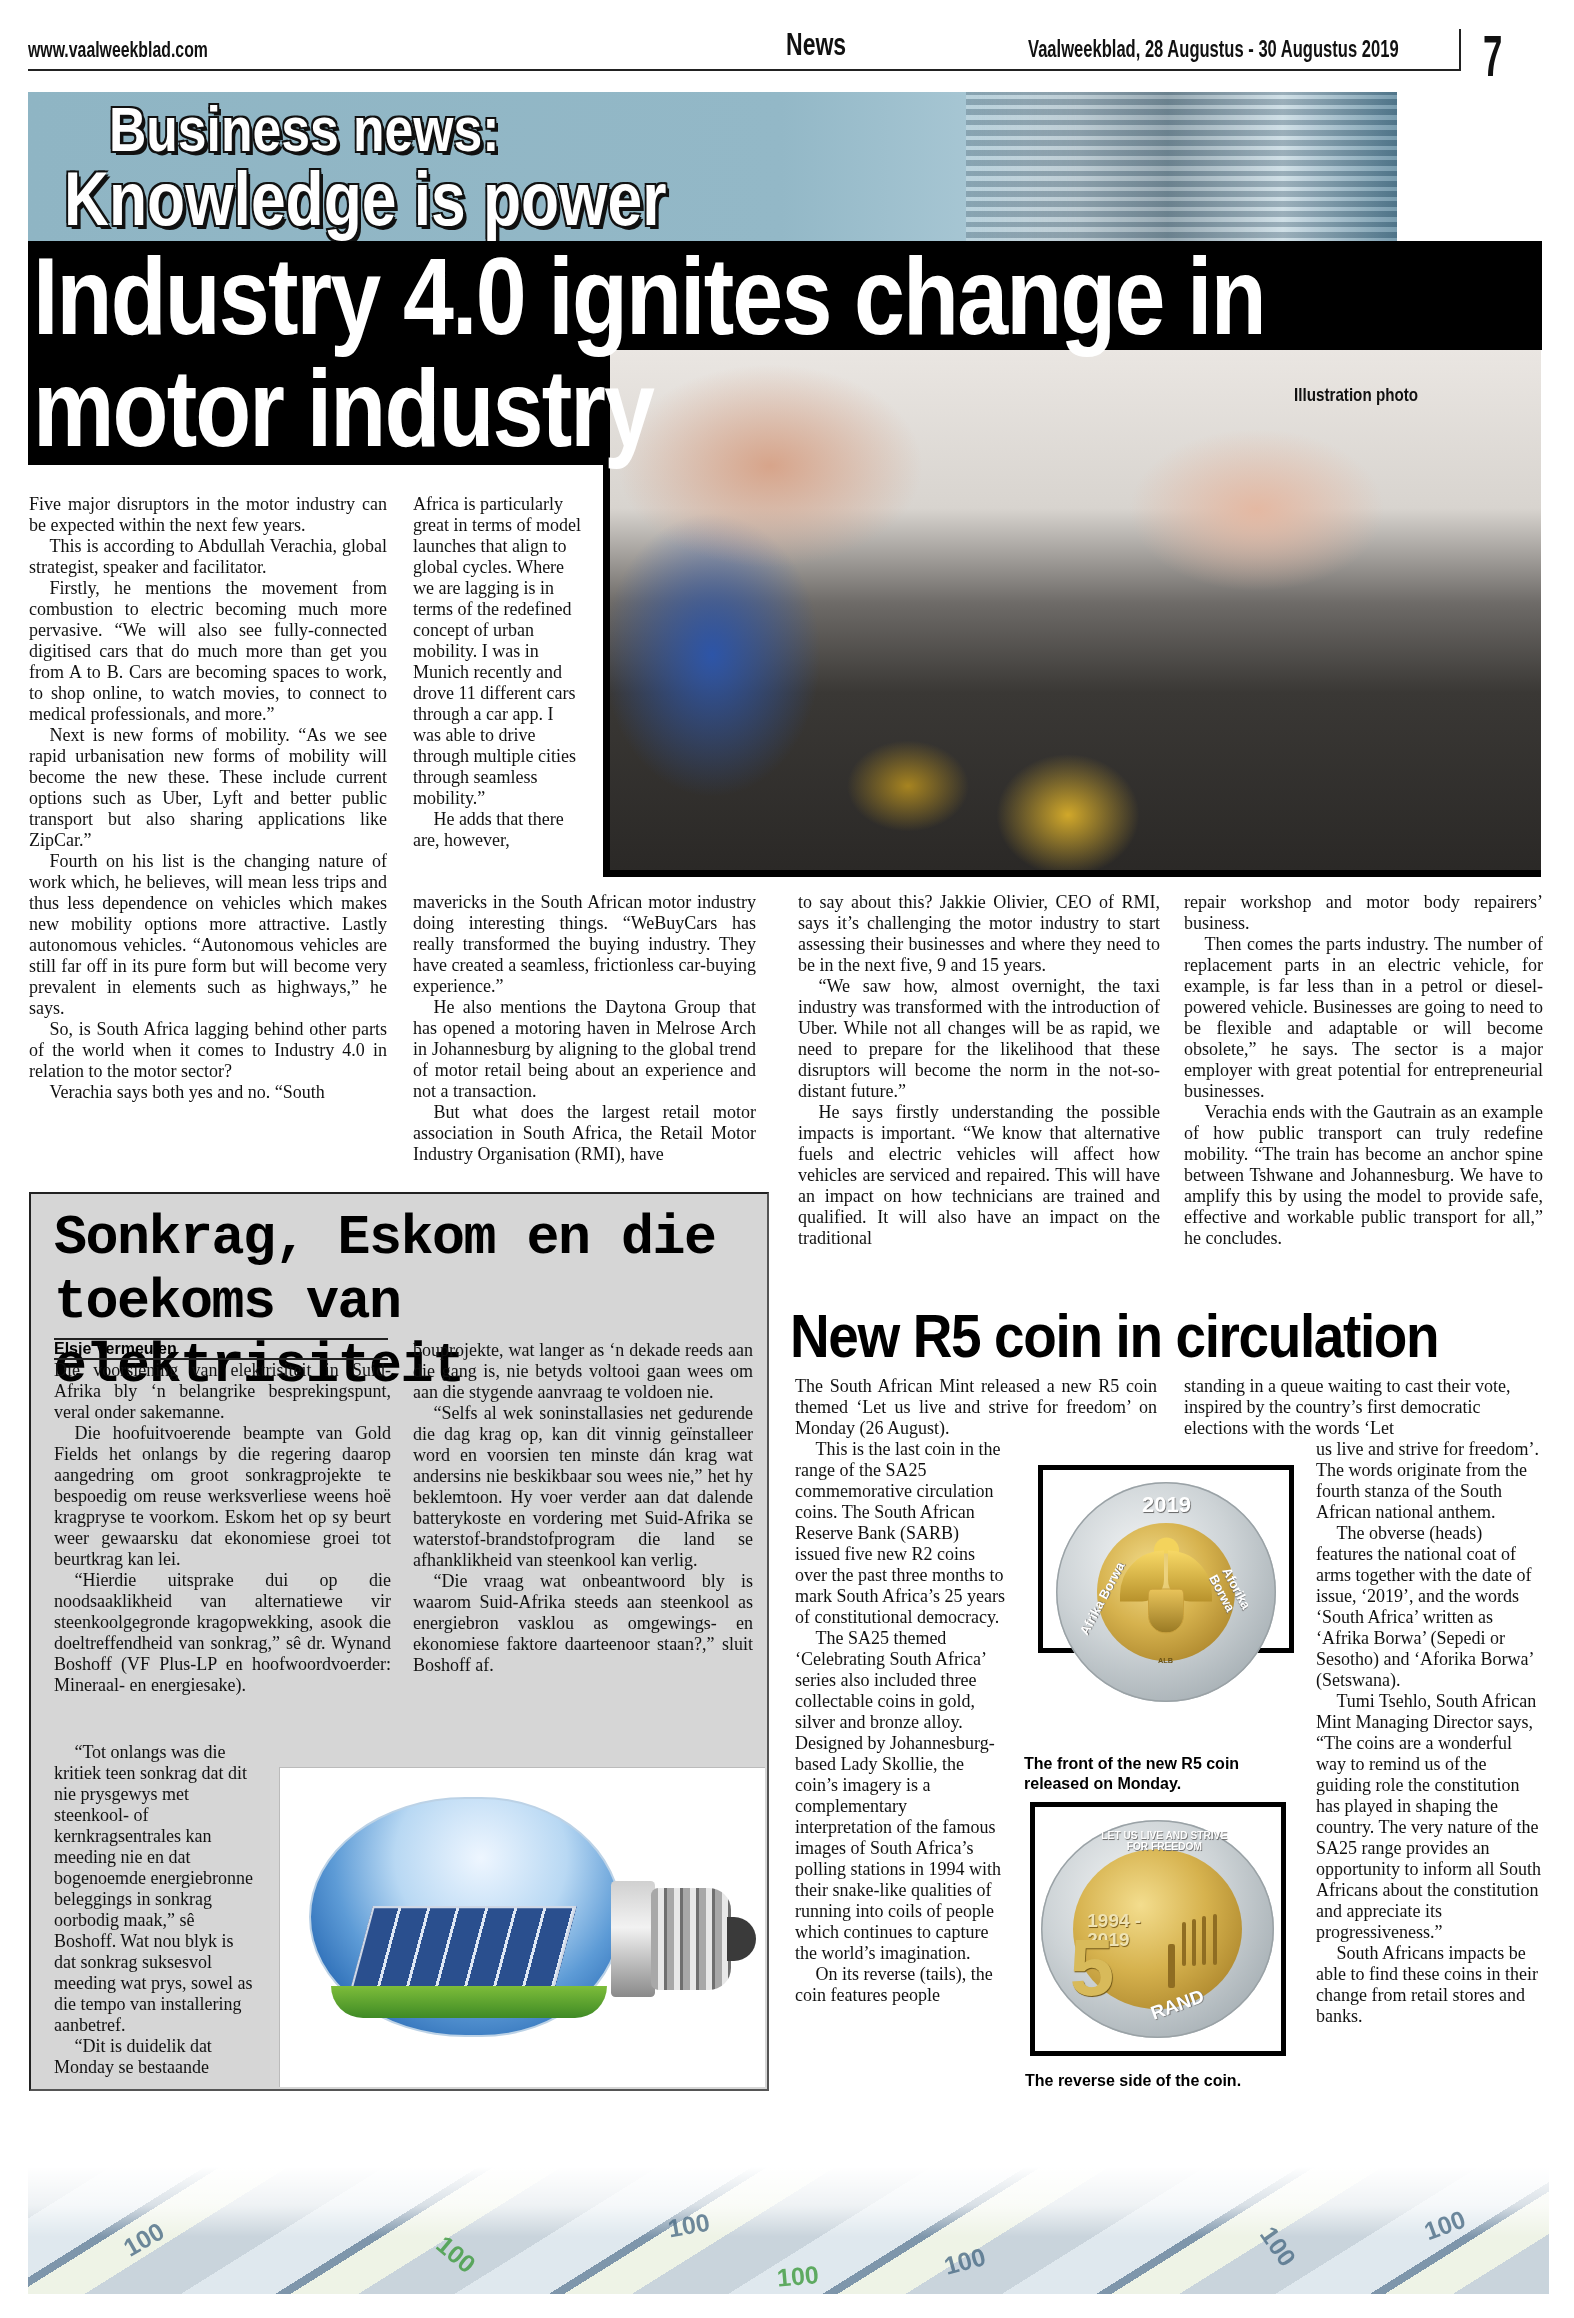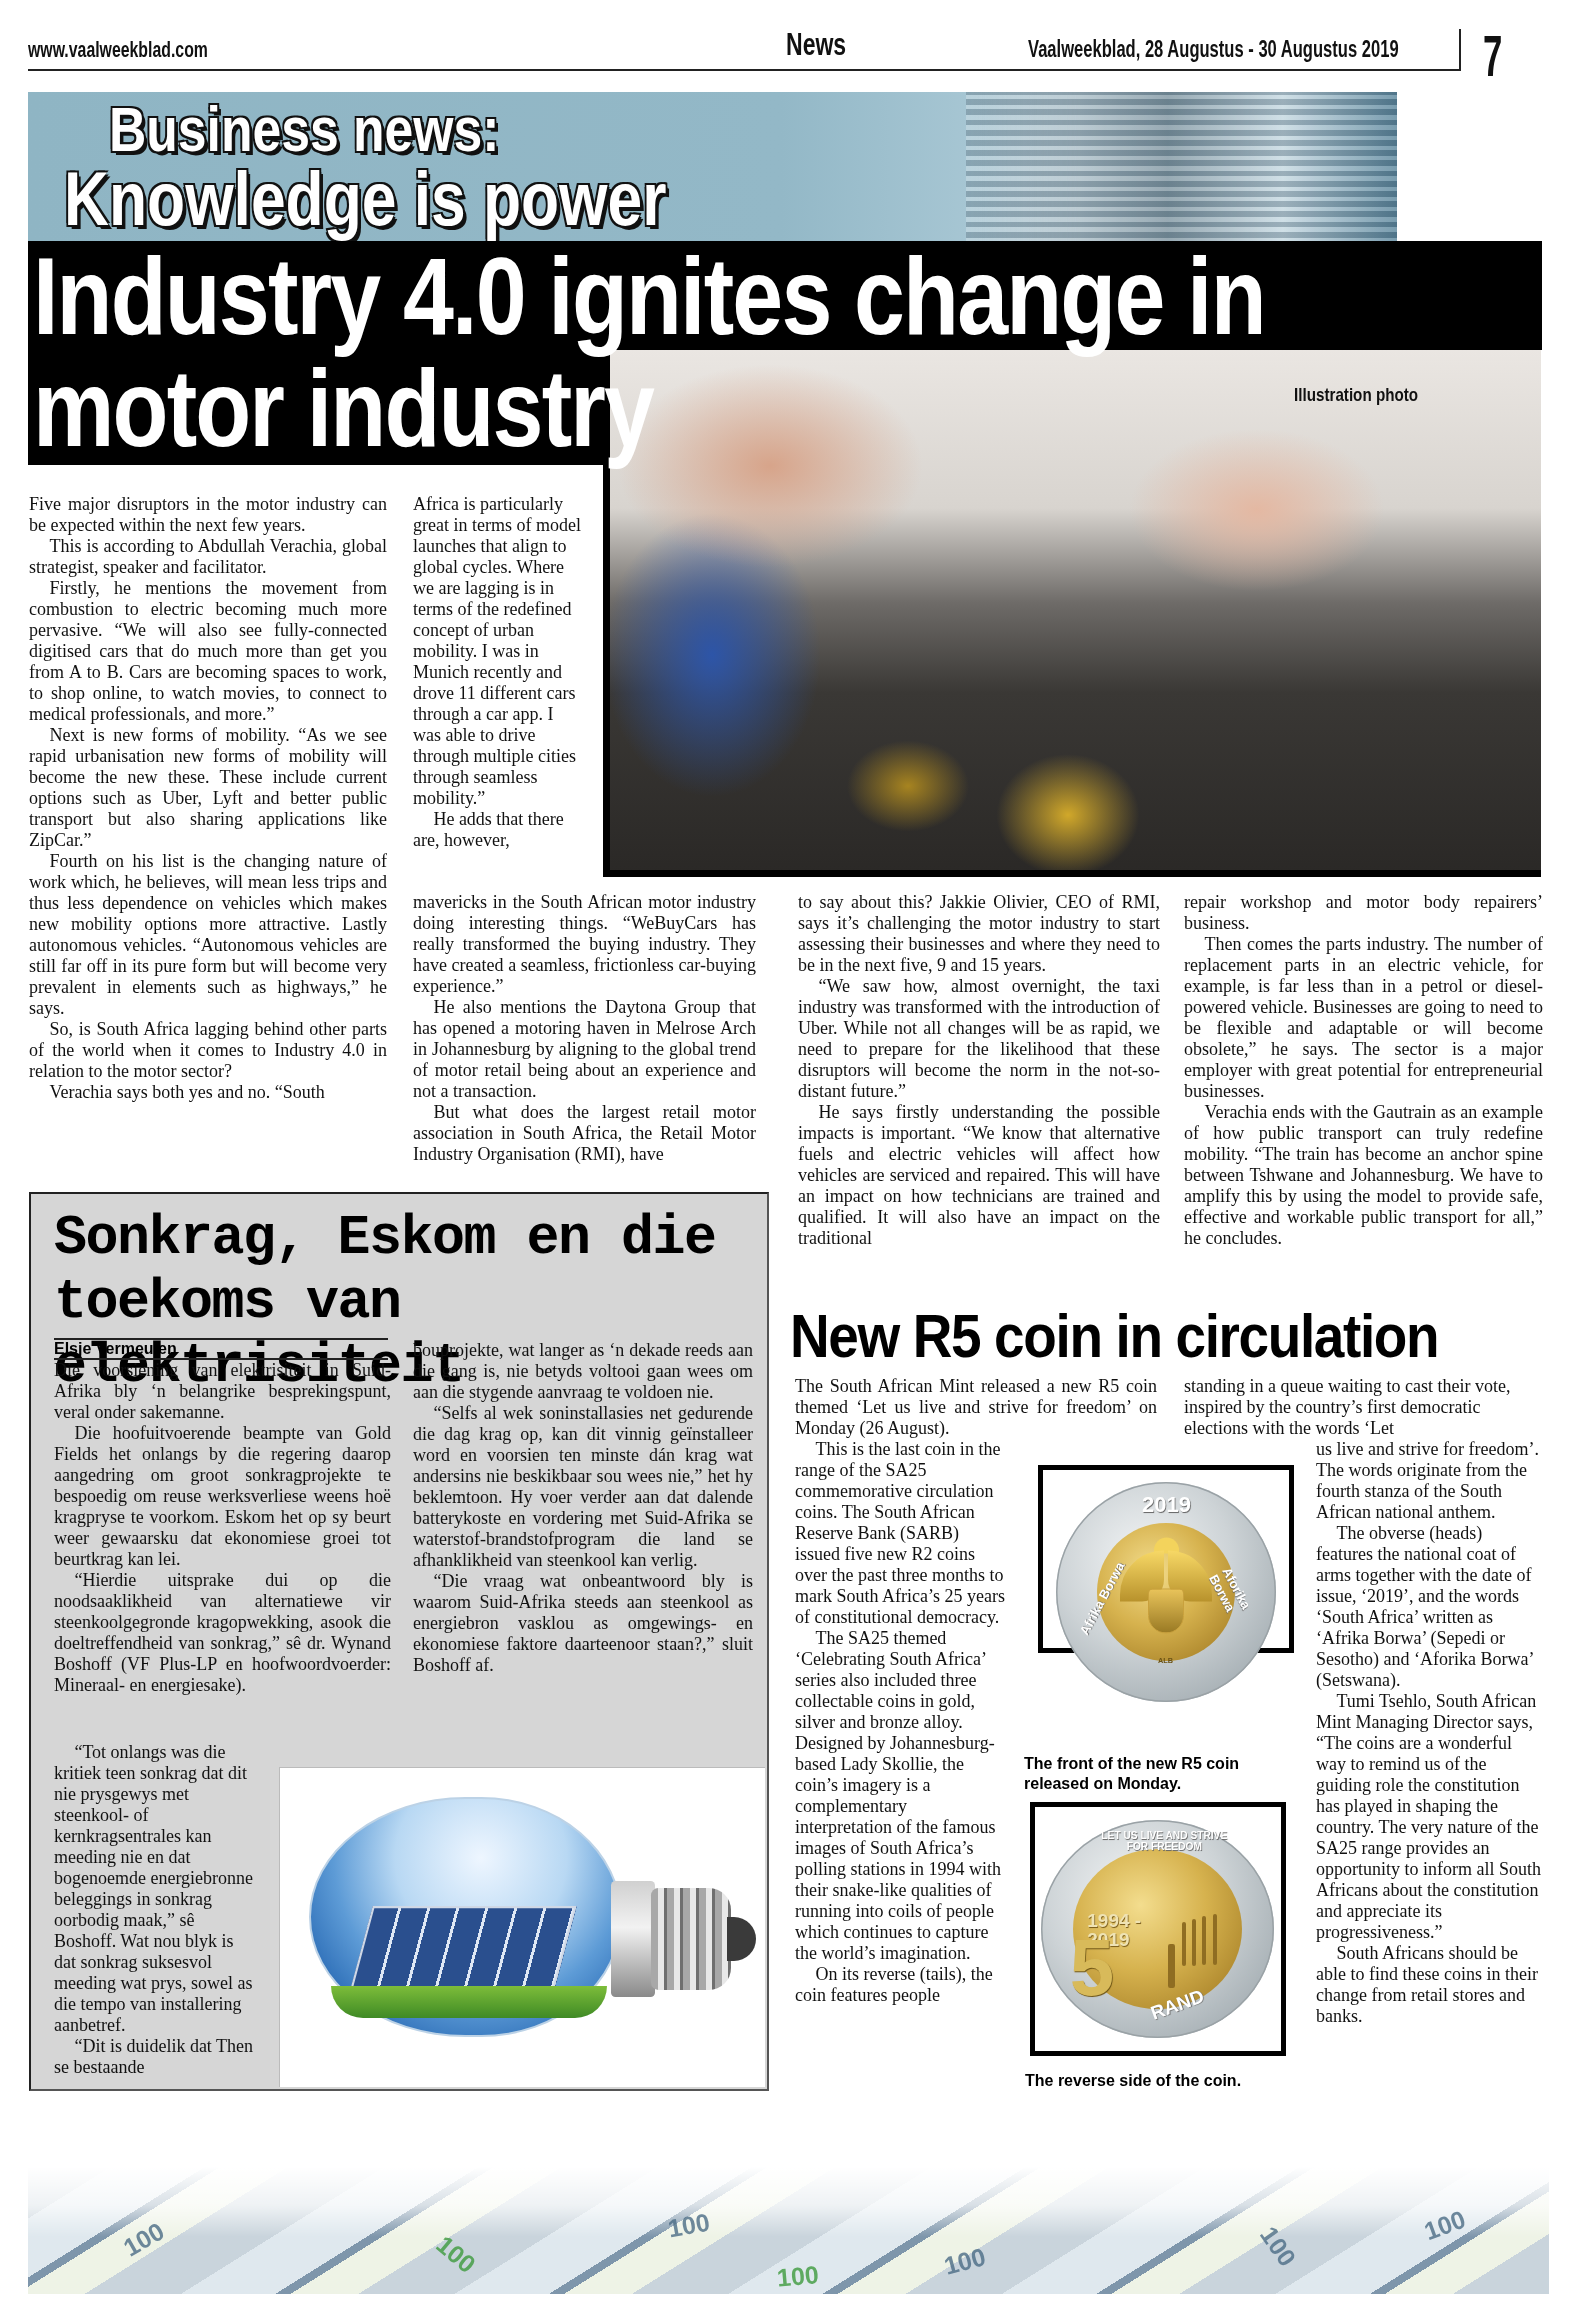--- a/index.html
+++ b/index.html
@@ -160,21 +160,21 @@
 <div class="sk-byline">Elsje Vermeulen</div>
 <div class="sk-rule" style="top:1358px;"></div>
 
 <div class="col" style="left:54px; top:1360px; width:337px;">
   <p class="first">Die voorsiening van elektrisiteit in Suid-Afrika bly ‘n belangrike besprekingspunt, veral onder sakemanne.</p>
   <p>Die hoofuitvoerende beampte van Gold Fields het onlangs by die regering daarop aangedring om groot sonkragprojekte te bespoedig om reuse werksverliese weens hoë kragpryse te voorkom. Eskom het op sy beurt weer gewaarsku dat ekonomiese groei tot beurtkrag kan lei.</p>
   <p>“Hierdie uitsprake dui op die noodsaaklikheid van alternatiewe vir steenkoolgegronde kragopwekking, asook die doeltreffendheid van sonkrag,” sê dr. Wynand Boshoff (VF Plus-LP en hoofwoordvoerder: Mineraal- en energiesake).</p>
 </div>
 <div class="col" style="left:54px; top:1742px; width:205px; text-align:left;">
   <p>“Tot onlangs was die kritiek teen sonkrag dat dit nie prysgewys met steenkool- of kernkragsentrales kan meeding nie en dat bogenoemde energiebronne beleggings in sonkrag oorbodig maak,” sê Boshoff. Wat nou blyk is dat sonkrag suksesvol meeding wat prys, sowel as die tempo van installering aanbetref.</p>
-  <p>“Dit is duidelik dat Then se bestaande</p>
+  <p>“Dit is duidelik dat Monday se bestaande</p>
 </div>
 
 <div class="col" style="left:413px; top:1340px; width:340px;">
   <p class="first">bouprojekte, wat langer as ‘n dekade reeds aan die gang is, nie betyds voltooi gaan wees om aan die stygende aanvraag te voldoen nie.</p>
   <p>“Selfs al wek soninstallasies net gedurende die dag krag op, kan dit vinnig geïnstalleer word en voorsien ten minste dán krag wat andersins nie beskikbaar sou wees nie,” het hy beklemtoon. Hy voer verder aan dat dalende batterykoste en vordering met Suid-Afrika se waterstof-brandstofprogram die land se afhanklikheid van steenkool kan verlig.</p>
   <p>“Die vraag wat onbeantwoord bly is waarom Suid-Afrika steeds aan steenkool as energiebron vasklou as omgewings- en ekonomiese faktore daarteenoor staan?,” sluit Boshoff af.</p>
 </div>
 
 <div class="bulb">
   <div class="bulb-glass"></div>
@@ -196,21 +196,21 @@
   <p>On its reverse (tails), the coin features people</p>
 </div>
 
 <div class="col" style="left:1184px; top:1376px; width:359px; text-align:left;">
   <p class="first">standing in a queue waiting to cast their vote, inspired by the country’s first democratic elections with the words ‘Let</p>
 </div>
 <div class="col" style="left:1316px; top:1439px; width:227px; text-align:left;">
   <p class="first">us live and strive for freedom’. The words originate from the fourth stanza of the South African national anthem.</p>
   <p>The obverse (heads) features the national coat of arms together with the date of issue, ‘2019’, and the words ‘South Africa’ written as ‘Afrika Borwa’ (Sepedi or Sesotho) and ‘Aforika Borwa’ (Setswana).</p>
   <p>Tumi Tsehlo, South African Mint Managing Director says, “The coins are a wonderful way to remind us of the guiding role the constitution has played in shaping the country. The very nature of the SA25 range provides an opportunity to inform all South Africans about the constitution and appreciate its progressiveness.”</p>
-  <p>South Africans should be able to find these coins in their change from retail stores and banks.</p>
+  <p>South Africans impacts be able to find these coins in their change from retail stores and banks.</p>
 </div>
 
 <div class="coin-frame" style="left:1038px; top:1465px; width:256px; height:188px;">
   <div class="coin coin-outer" style="left:13px; top:11.6px; width:220px; height:220px;">
     <div class="coin coin-inner" style="left:41px; top:41px; width:138px; height:138px;">
       <div class="crest">
         <div class="crest-sun"></div>
         <div class="crest-wing l"></div>
         <div class="crest-wing r"></div>
         <div class="crest-shield"></div>

